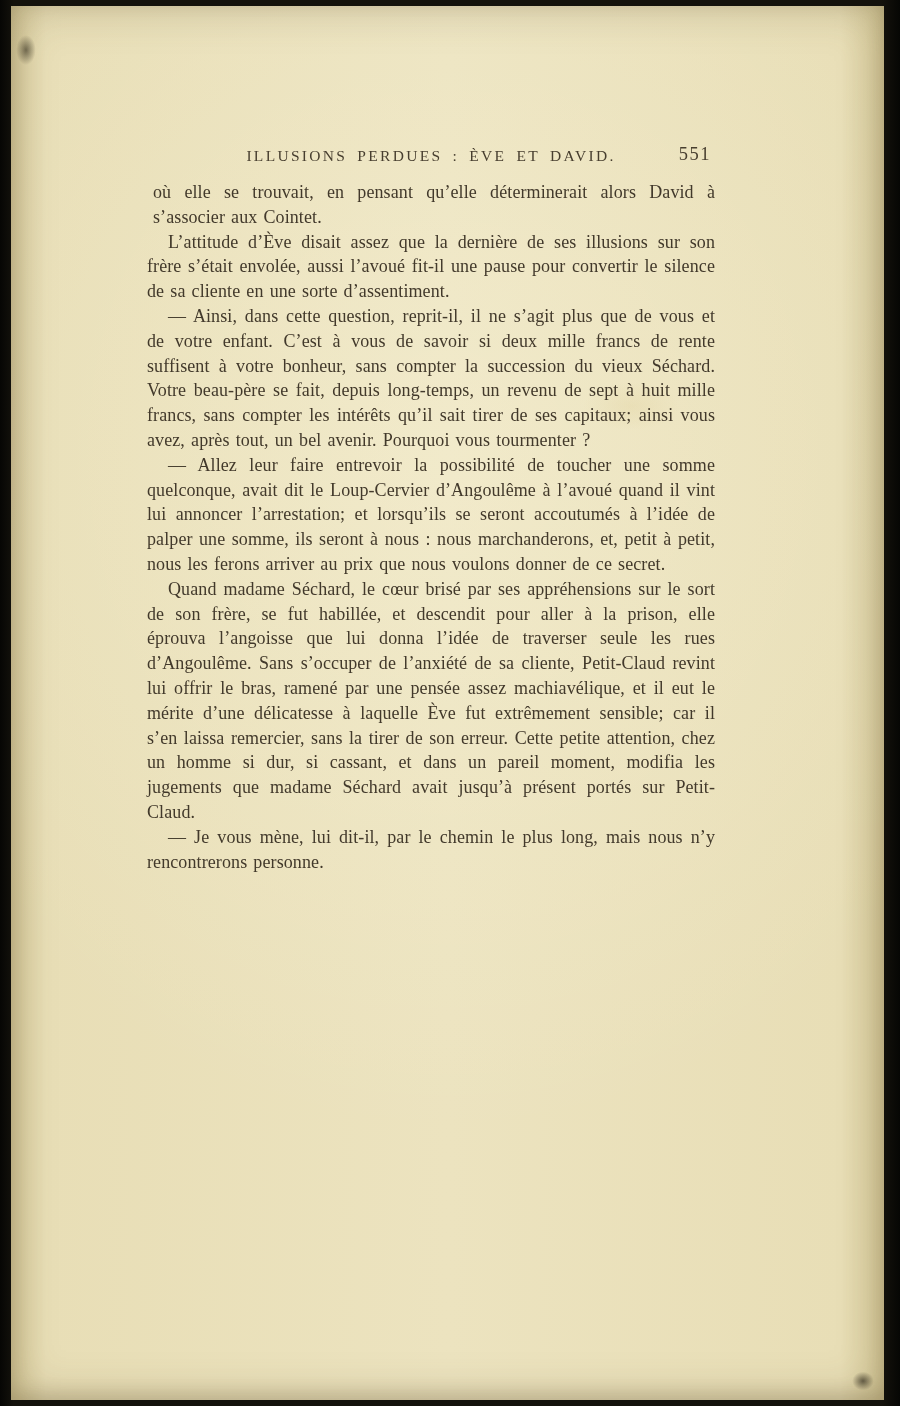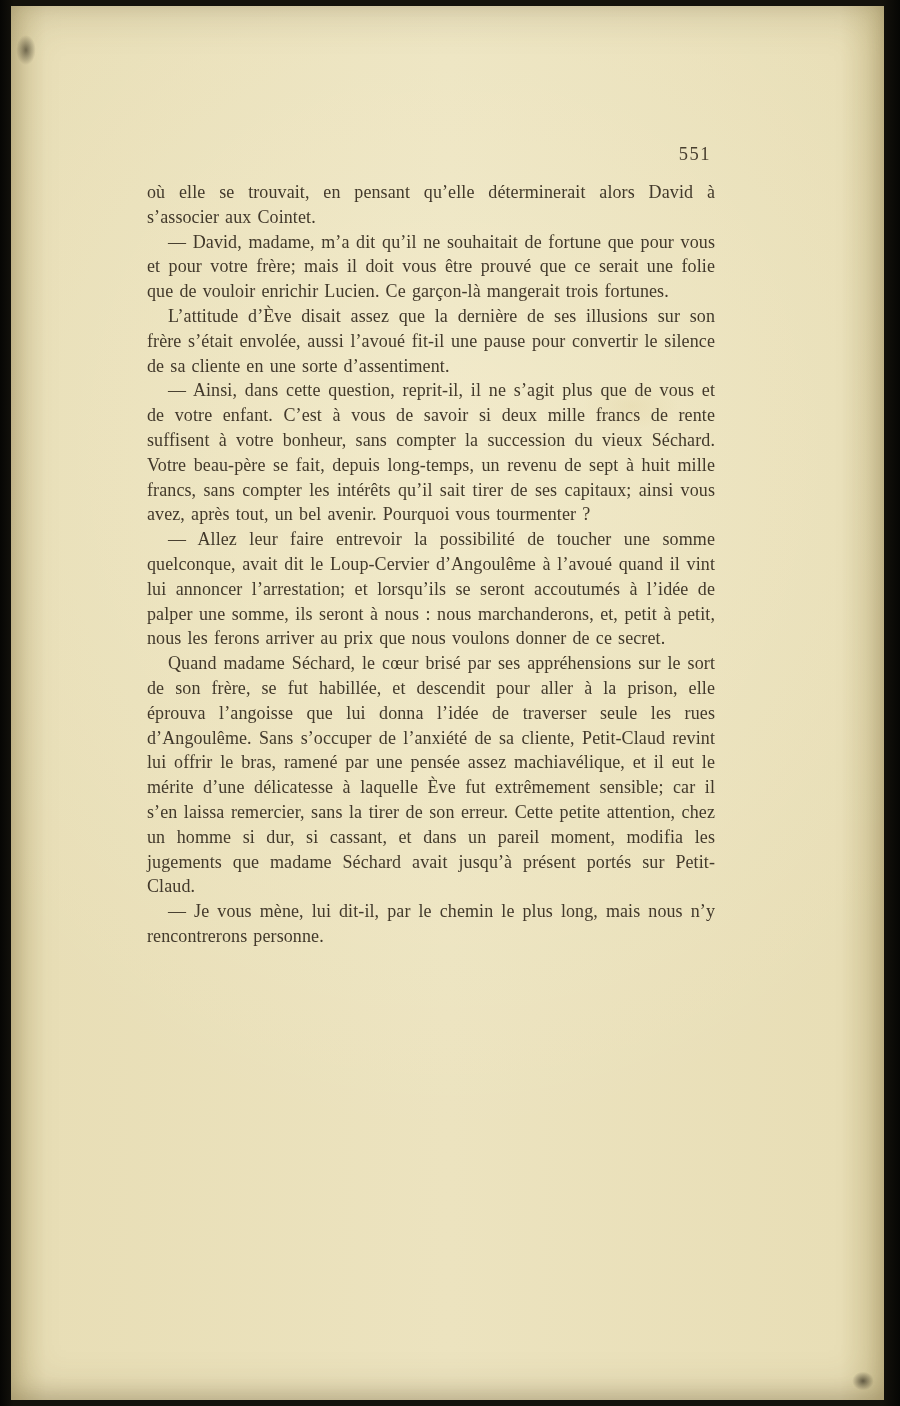--- a/index.html
+++ b/index.html
@@ -82,38 +82,39 @@
     text-align: justify;
     hyphens: auto;
     -webkit-hyphens: auto;
   }
   .para {
     margin: 0;
     text-indent: 21px;
   }
   .para.no-indent {
     text-indent: 0;
+    margin-left: 6px;
   }
 </style>
 </head>
 <body>
 
 <div class="scan">
   <div class="paper">
     <div class="blemish blemish-tl"></div>
     <div class="blemish blemish-br"></div>
     <div class="blemish blemish-stain"></div>
 
     <header class="running-head">
+      <span class="head-title">ILLUSIONS PERDUES : ÈVE ET DAVID.</span>
       <span class="page-number">551</span>
     </header>
 
     <main class="page-body">
       <p class="para no-indent">où elle se trouvait, en pensant qu’elle déterminerait alors David à s’associer aux Cointet.</p>
-      <p class="para">— David, madame, m’a dit qu’il ne souhaitait de fortune que pour vous et pour votre frère; mais il doit vous être prouvé que ce serait une folie que de vouloir enrichir Lucien. Ce garçon-là mangerait trois fortunes.</p>
       <p class="para">L’attitude d’Ève disait assez que la dernière de ses illusions sur son frère s’était envolée, aussi l’avoué fit-il une pause pour convertir le silence de sa cliente en une sorte d’assentiment.</p>
       <p class="para">— Ainsi, dans cette question, reprit-il, il ne s’agit plus que de vous et de votre enfant. C’est à vous de savoir si deux mille francs de rente suffisent à votre bonheur, sans compter la succession du vieux Séchard. Votre beau-père se fait, depuis long-temps, un revenu de sept à huit mille francs, sans compter les intérêts qu’il sait tirer de ses capitaux; ainsi vous avez, après tout, un bel avenir. Pourquoi vous tourmenter ?</p>
       <p class="para">— Allez leur faire entrevoir la possibilité de toucher une somme quelconque, avait dit le Loup-Cervier d’Angoulême à l’avoué quand il vint lui annoncer l’arrestation; et lorsqu’ils se seront accoutumés à l’idée de palper une somme, ils seront à nous : nous marchanderons, et, petit à petit, nous les ferons arriver au prix que nous voulons donner de ce secret.</p>
       <p class="para">Quand madame Séchard, le cœur brisé par ses appréhensions sur le sort de son frère, se fut habillée, et descendit pour aller à la prison, elle éprouva l’angoisse que lui donna l’idée de traverser seule les rues d’Angoulême. Sans s’occuper de l’anxiété de sa cliente, Petit-Claud revint lui offrir le bras, ramené par une pensée assez machiavélique, et il eut le mérite d’une délicatesse à laquelle Ève fut extrêmement sensible; car il s’en laissa remercier, sans la tirer de son erreur. Cette petite attention, chez un homme si dur, si cassant, et dans un pareil moment, modifia les jugements que madame Séchard avait jusqu’à présent portés sur Petit-Claud.</p>
       <p class="para">— Je vous mène, lui dit-il, par le chemin le plus long, mais nous n’y rencontrerons personne.</p>
     </main>
   </div>
 </div>
 
 </body></html>

